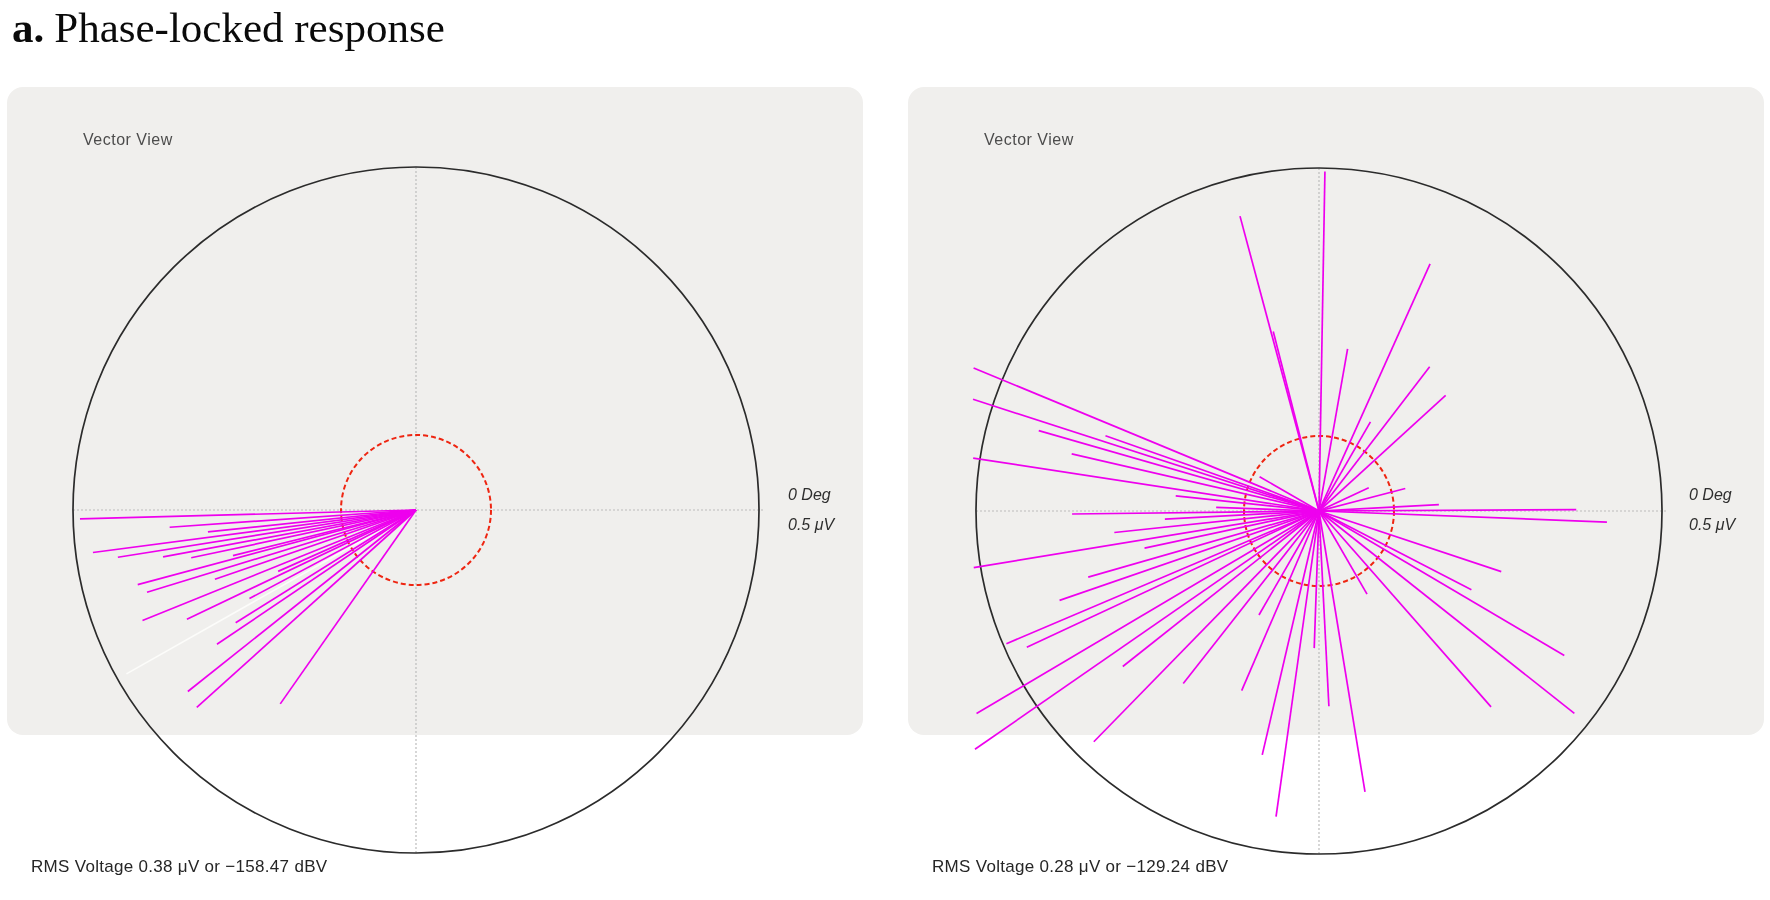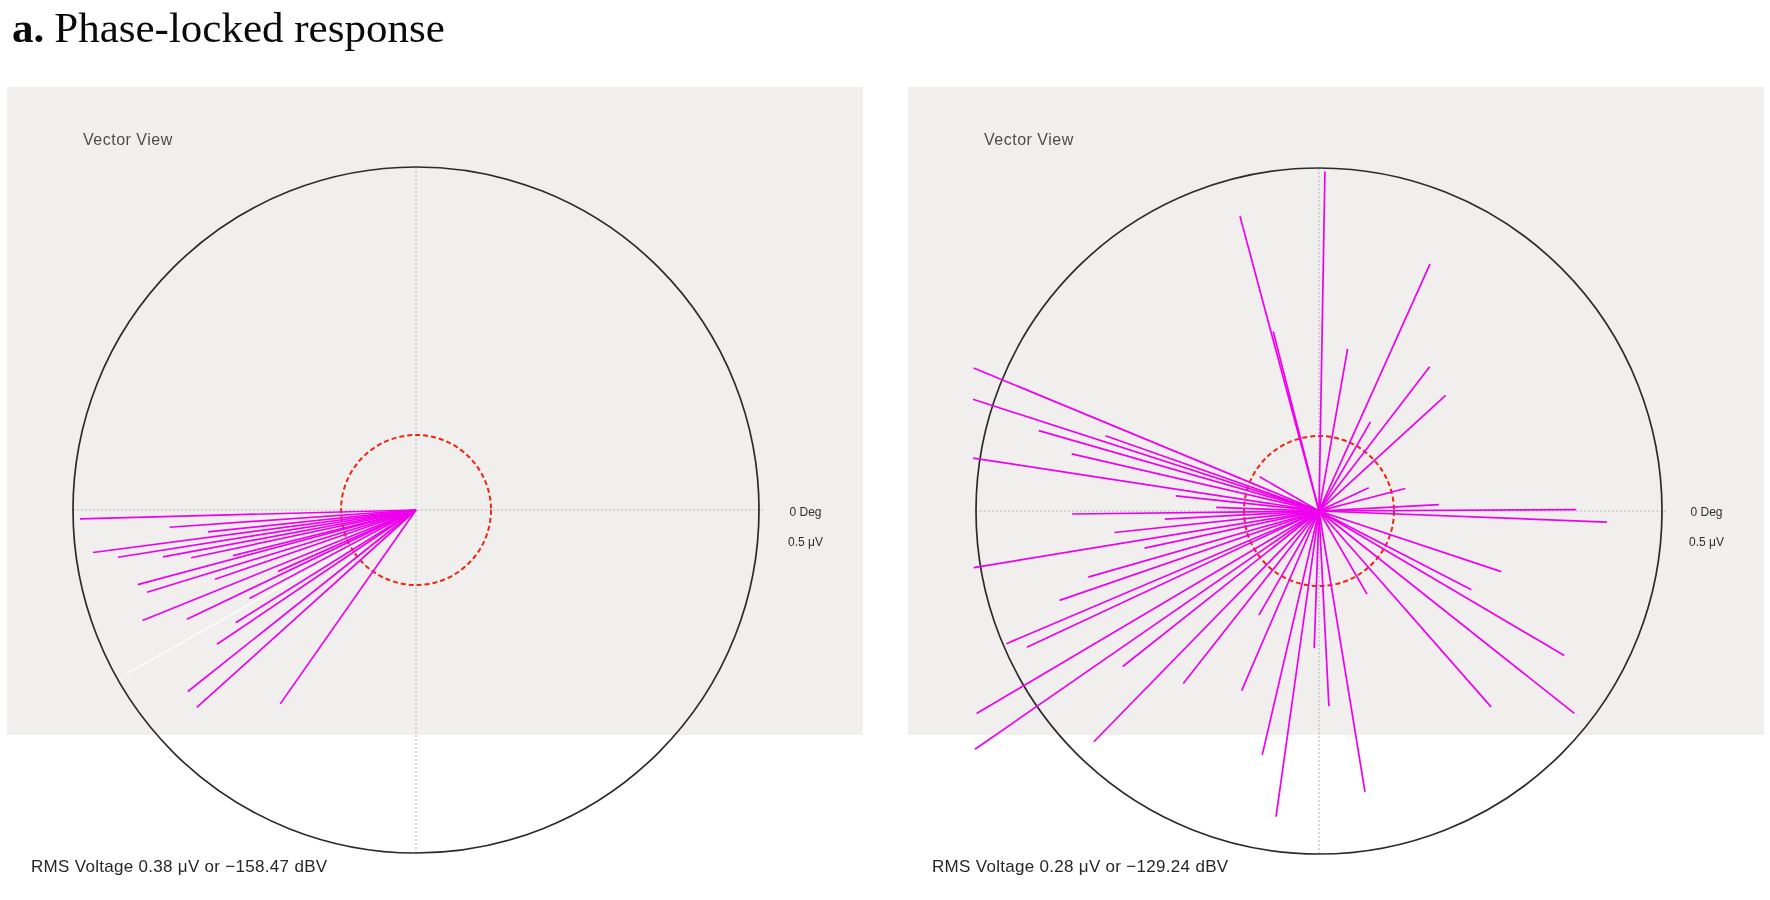--- a/index.html
+++ b/index.html
@@ -1,29 +1,29 @@
 <!DOCTYPE html>
 <html><head>
 <meta charset="utf-8">
 <style>
   html,body{margin:0;padding:0;background:#ffffff;}
   .stage{position:relative;width:1770px;height:900px;background:#ffffff;overflow:hidden;
-         font-family:"Liberation Sans","DejaVu Sans",sans-serif;text-align:center;}
+         font-family:"Liberation Sans","DejaVu Sans",sans-serif;}
   .caption{position:absolute;top:0px;height:58px;font-family:"Liberation Serif","DejaVu Serif",serif;
            font-size:43px;line-height:56px;color:#0a0a0a;white-space:nowrap;}
   .caption .idx{font-weight:bold;margin-right:10px;}
   .caption-a{left:12px;}
   .caption-b{left:895px;}
   .caption-b .idx{margin-right:6px;}
-  .panel{position:absolute;top:87px;width:856px;height:648px;}
+  .panel{position:absolute;top:87px;width:856px;height:648px;border-radius:16px;}
   .panel-a{left:7px;}
   .panel-b{left:908px;}
   .plot-svg{position:absolute;left:0;top:0;}
   .widget-title{position:absolute;left:76px;top:44px;font-size:16px;color:#4c4c4c;letter-spacing:0.5px;}
-  .axis-labels{position:absolute;left:781px;top:410px;font-size:12px;color:#2e2e2e;line-height:30px;white-space:nowrap;}
+  .axis-labels{position:absolute;left:781px;top:393px;font-size:16px;color:#2e2e2e;line-height:30px;white-space:nowrap;font-style:italic;}
   .status-text{position:absolute;left:24px;top:770px;font-size:17px;color:#262626;letter-spacing:0.3px;white-space:nowrap;}
 </style>
 </head>
 <body>
 
 <div class="stage">
 
   <div class="caption caption-a">
     <span class="idx">a.</span><span>Phase-locked response</span>
   </div>

